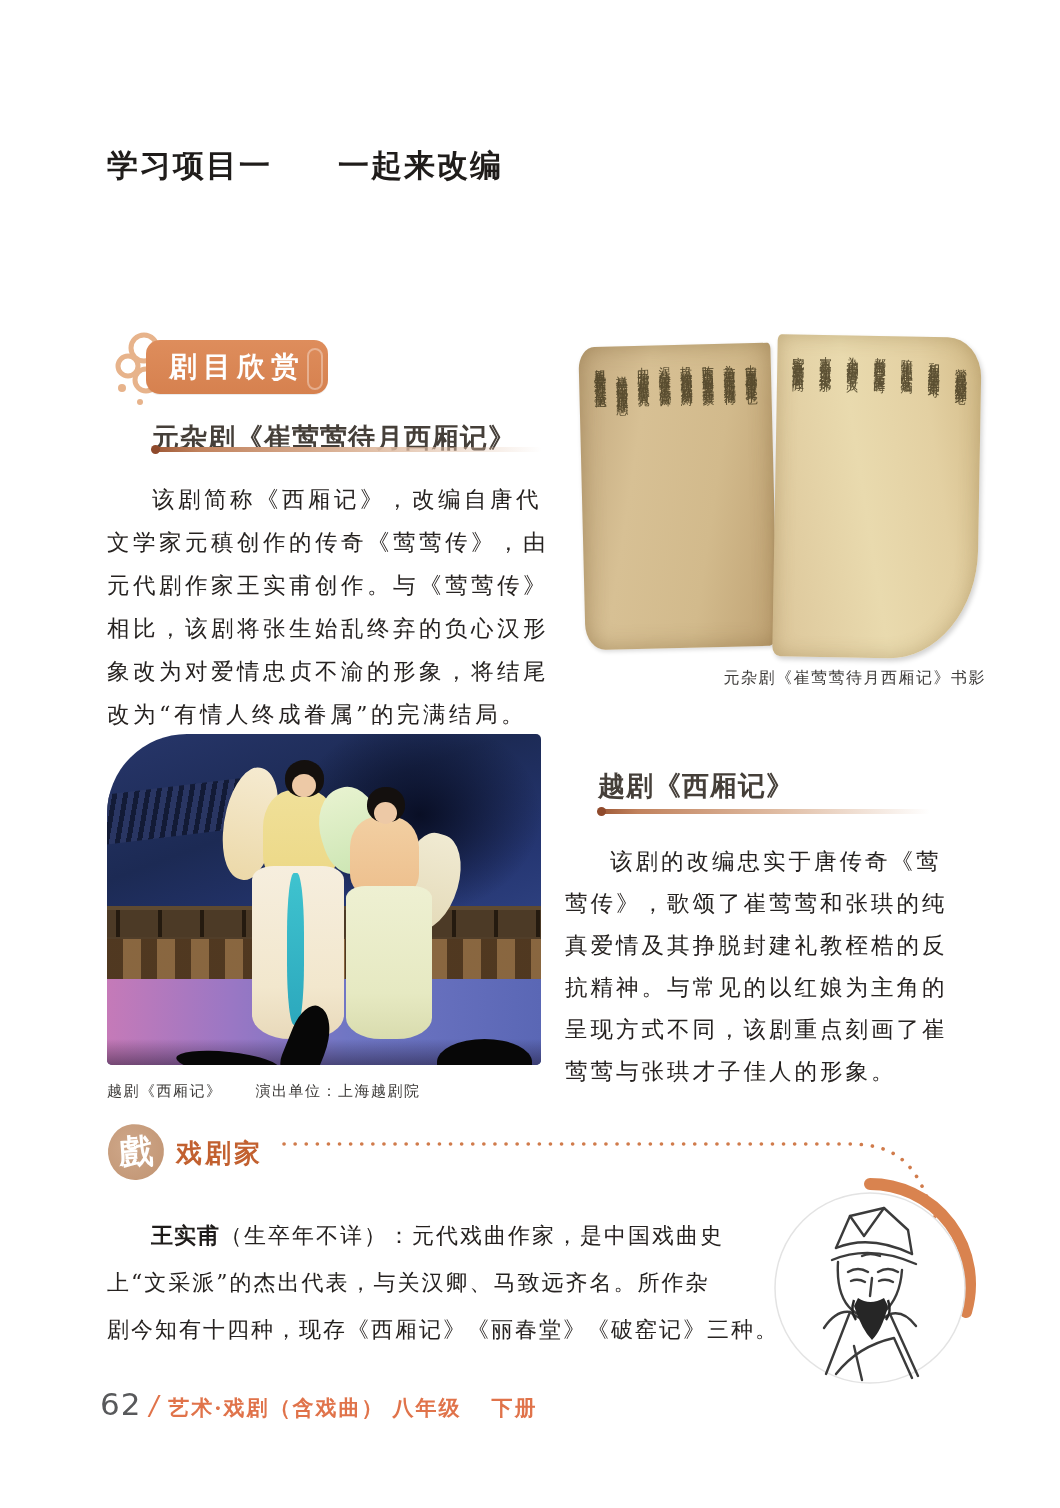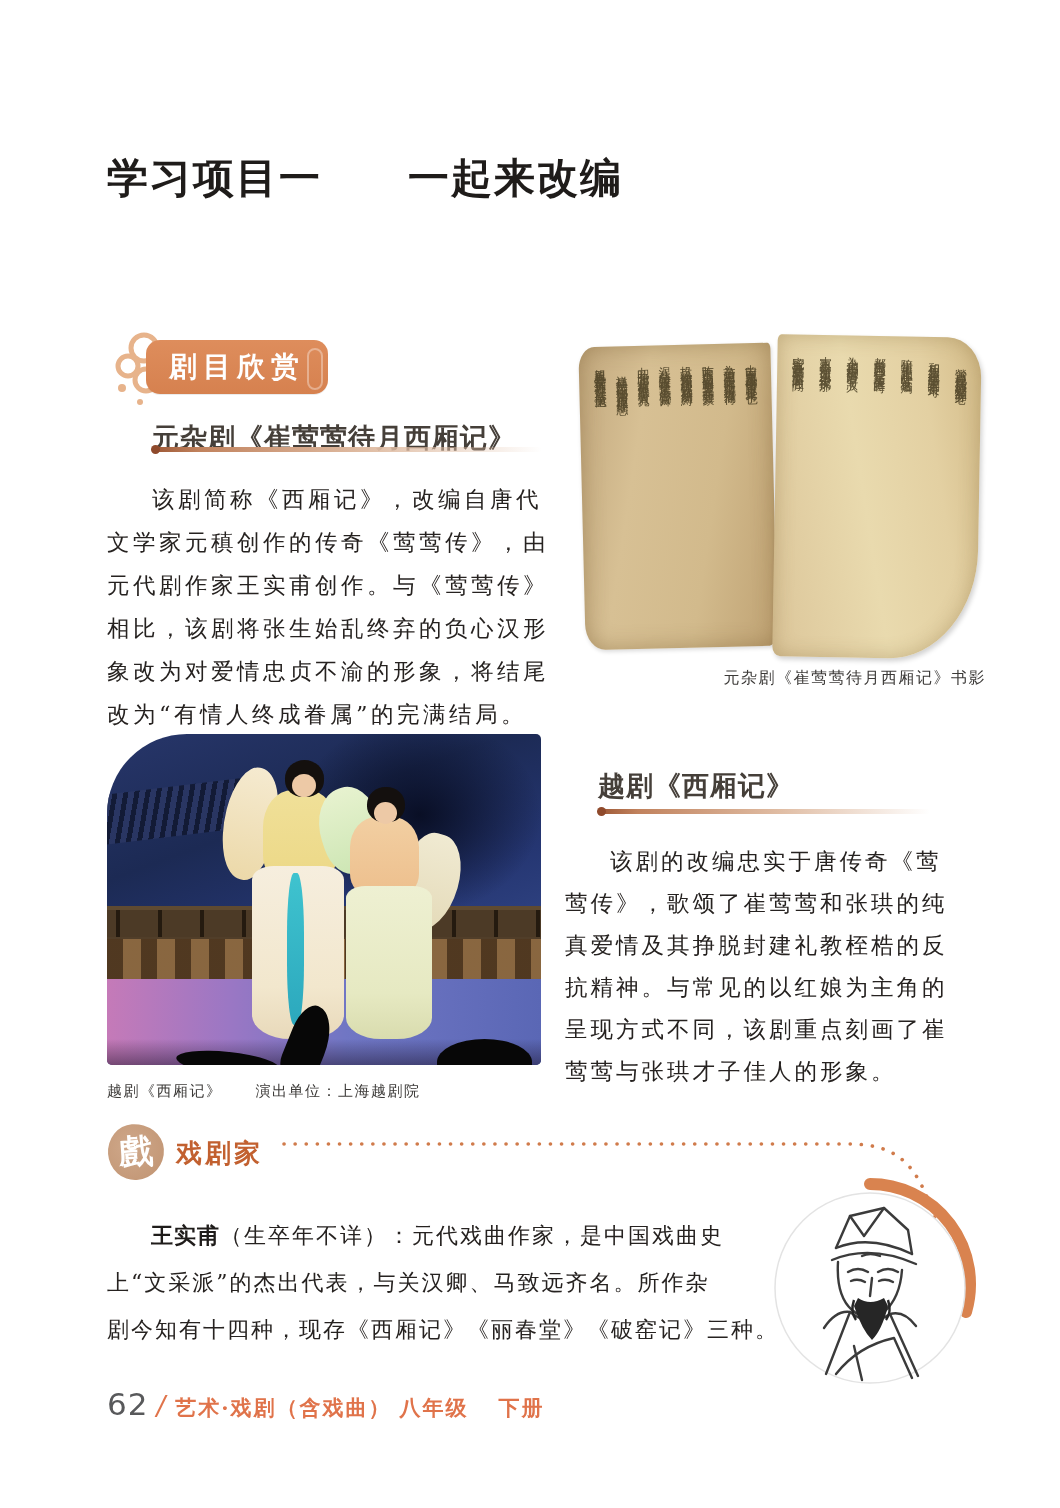--- a/index.html
+++ b/index.html
@@ -8,21 +8,21 @@
     background:#ffffff; overflow:hidden;
     font-family:"DejaVu Serif","Liberation Serif",serif;
     color:#2e2a27;
   }
   .preline { white-space:pre-line; }
 
   
   .page-title {
     position:absolute; left:107px; top:124px; width:860px;
     font-family:"DejaVu Serif","Liberation Serif",serif;
-    font-size:41px; font-weight:bold; color:#1f1c1a; letter-spacing:2px;
+    font-size:31px; font-weight:bold; color:#1f1c1a; letter-spacing:2px;
   }
   .intro {
     position:absolute; left:107px; top:214px; width:850px;
     font-size:23px; line-height:47px; letter-spacing:2.5px;
     text-indent:2em; color:#262220;
   }
 
   
   .badge-wrap { position:absolute; left:118px; top:330px; width:240px; height:80px; }
   .badge {
@@ -201,21 +201,21 @@
   }
   .dramatist-para .d-name {
     font-family:"DejaVu Sans","Liberation Sans",sans-serif;
     font-weight:bold; color:#1f1c1a; letter-spacing:1px;
   }
 
   
   .portrait { position:absolute; left:766px; top:1178px; width:212px; height:212px; }
 
   
-  .footer { position:absolute; left:107px; top:1386px; width:700px;
+  .footer { position:absolute; left:100px; top:1386px; width:700px;
     display:flex; align-items:baseline; }
   .footer .pg-num {
     font-family:"DejaVu Sans","Liberation Sans",sans-serif;
     font-size:31px; color:#58595b; letter-spacing:1px;
   }
   .footer .pg-slash {
     font-family:"DejaVu Sans","Liberation Sans",sans-serif;
     font-size:26px; color:#e0734a; margin:0 10px 0 8px; font-style:italic;
   }
   .footer .pg-book, .footer .pg-grade, .footer .pg-vol {

